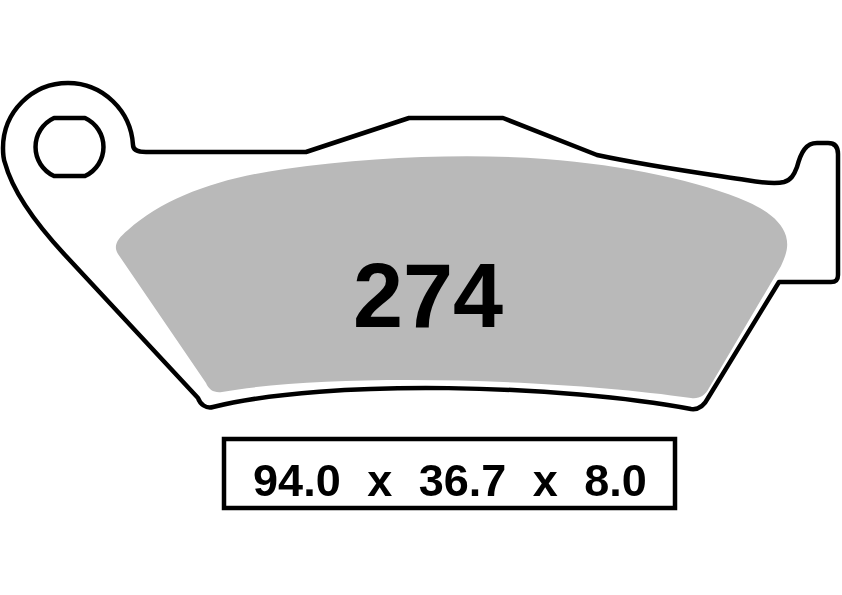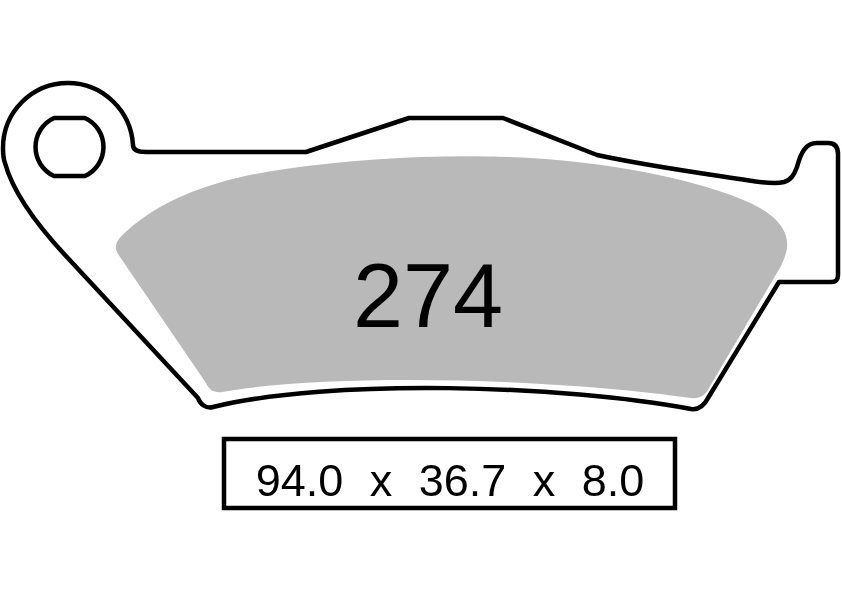--- a/index.html
+++ b/index.html
@@ -7,20 +7,21 @@
     padding: 0;
     background: #ffffff;
   }
   .stage {
     position: relative;
     width: 842px;
     height: 595px;
     background: #ffffff;
     overflow: hidden;
     font-family: "Liberation Sans", sans-serif;
+    font-weight: bold;
   }
   svg { display: block; }
   .outline {
     fill: #ffffff;
     stroke: #000000;
     stroke-width: 4.5;
     stroke-linejoin: round;
     stroke-linecap: round;
   }
   .hole {

